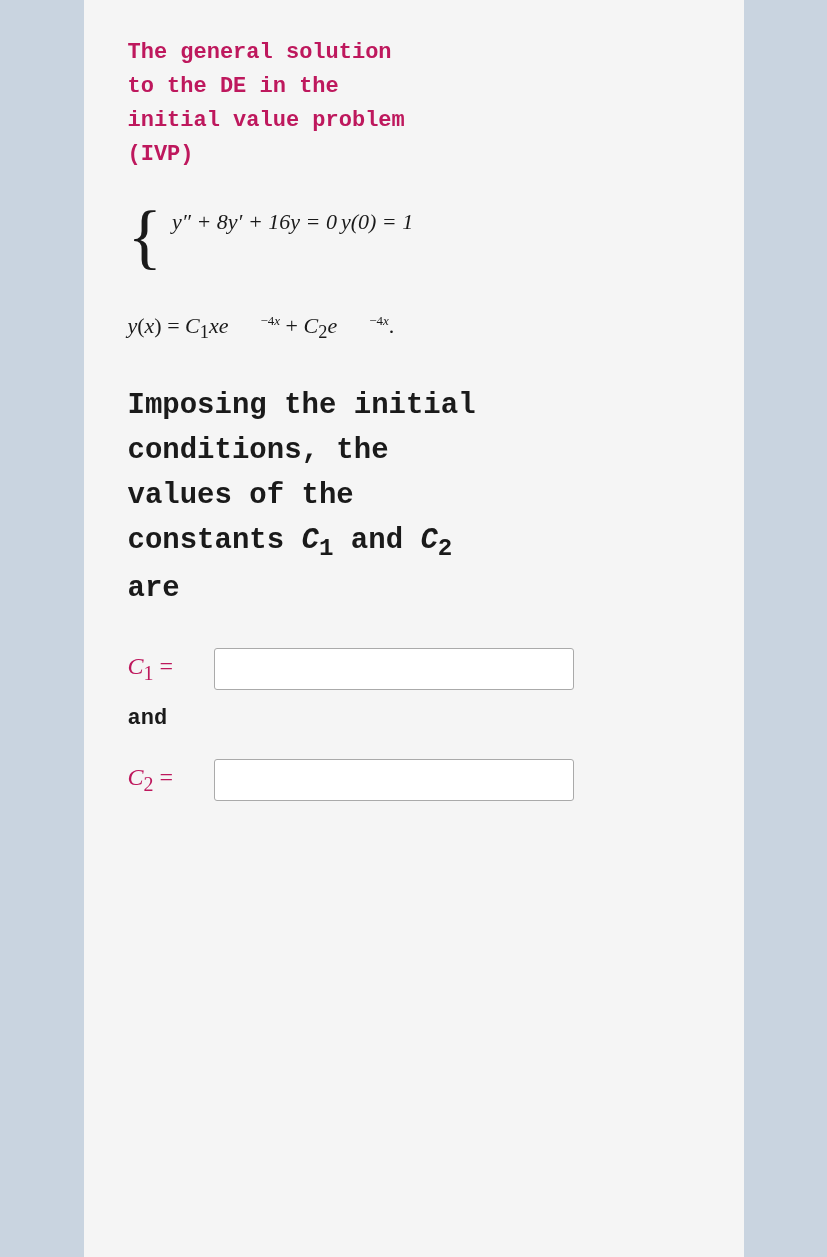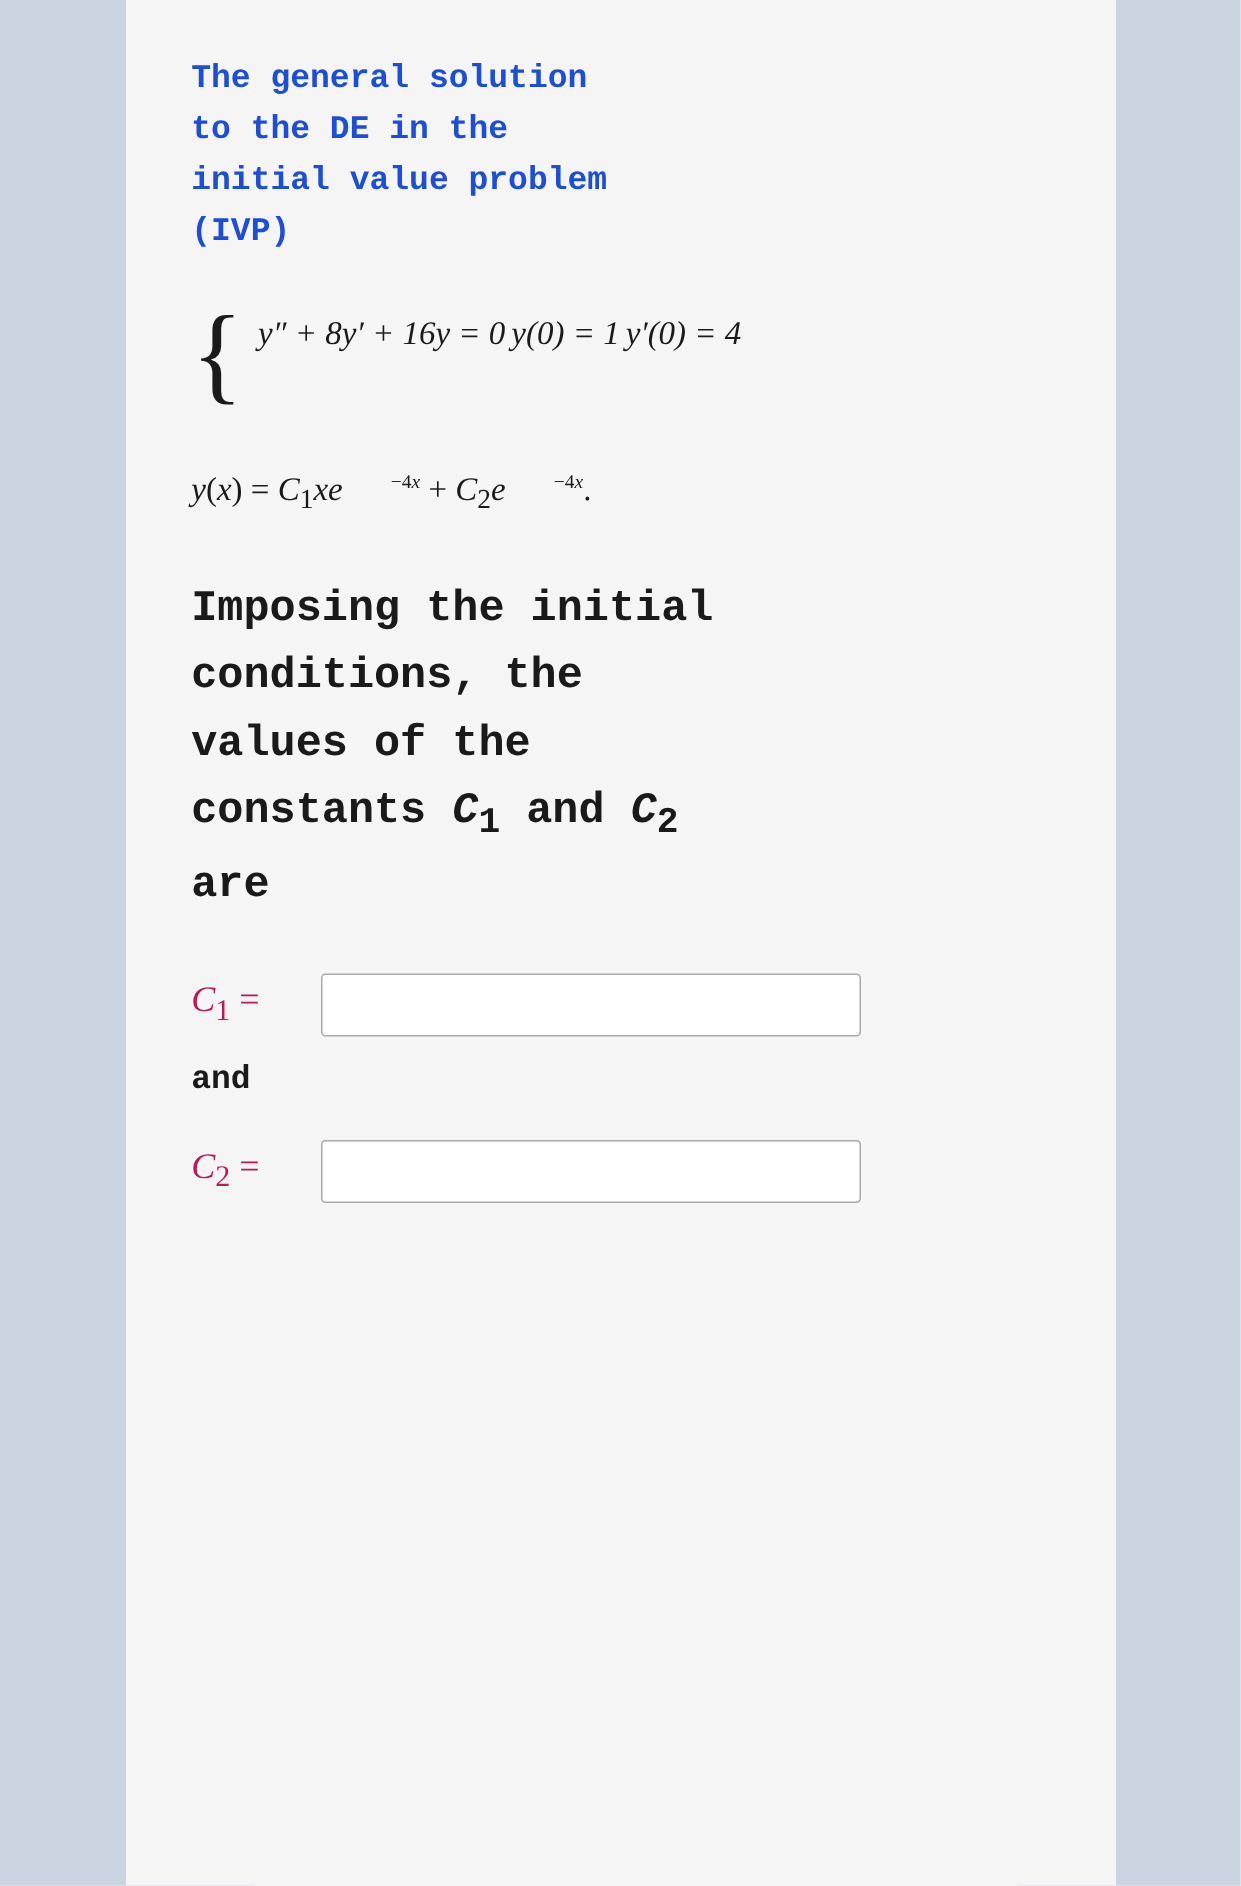--- a/index.html
+++ b/index.html
@@ -23,21 +23,21 @@
       margin: 0 auto;
       padding: 36px 44px 48px 44px;
       min-height: 1257px;
     }
 
     .intro-text {
       font-family: 'Courier New', Courier, monospace;
       font-size: 22px;
       font-weight: bold;
       line-height: 1.55;
-      color: #1d4ed8;
+      color: #be185d;
     }
 
     .ivp-system {
       margin: 32px 0 36px 0;
       display: flex;
       flex-direction: row;
       align-items: flex-start;
     }
 
     .brace {
@@ -137,23 +137,20 @@
 
   <div class="ivp-system">
     <div class="brace">{</div>
     <div class="ivp-equations">
       <div class="ivp-eq math-display">
         <i>y</i>″ + 8<i>y</i>′ + 16<i>y</i> = 0
       </div>
       <div class="ivp-eq math-display">
         <i>y</i>(0) = 1
       </div>
-      <div class="ivp-eq math-display">
-        <i>y</i>′(0) = 4
-      </div>
     </div>
   </div>
 
   <div class="general-solution">
     <i>y</i>(<i>x</i>) = <i>C</i><sub>1</sub><i>xe</i><sup>−4<i>x</i></sup> + <i>C</i><sub>2</sub><i>e</i><sup>−4<i>x</i></sup>.
   </div>
 
   <div class="imposing-text">
     <span>Imposing the initial</span><br>
     <span>conditions, the</span><br>

